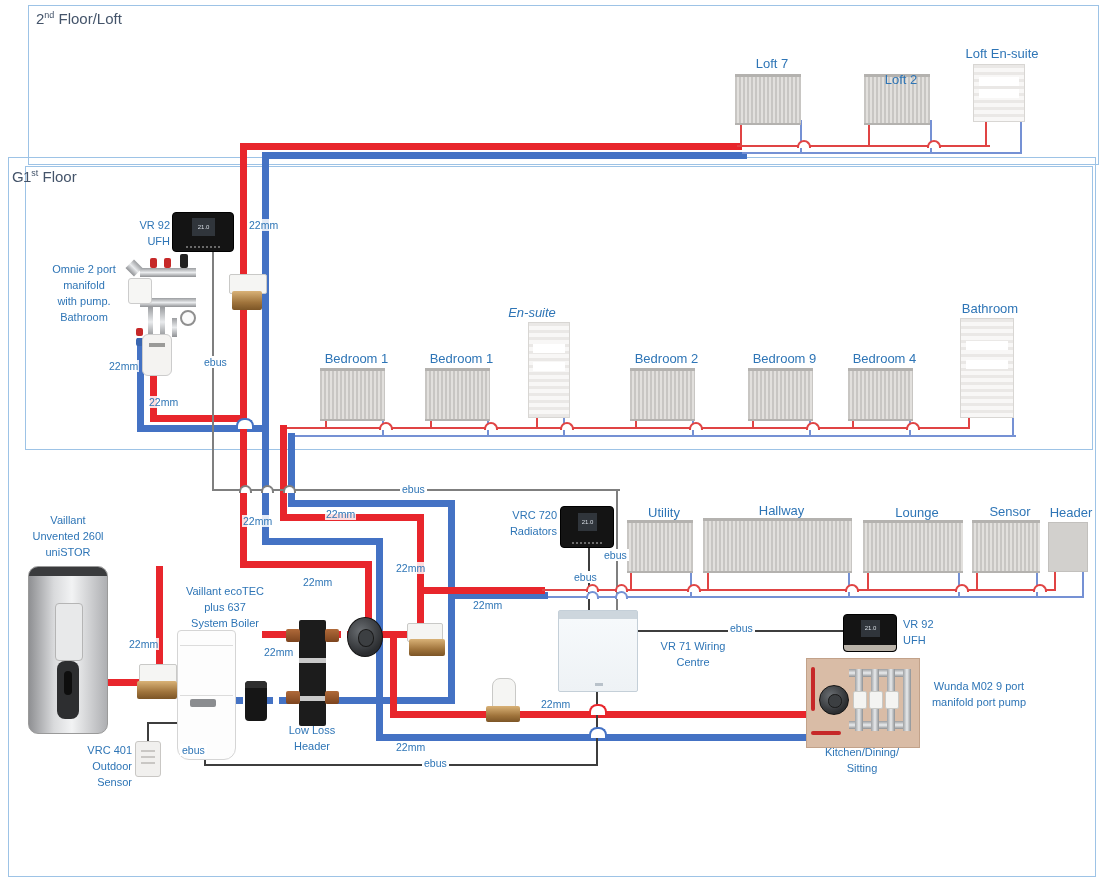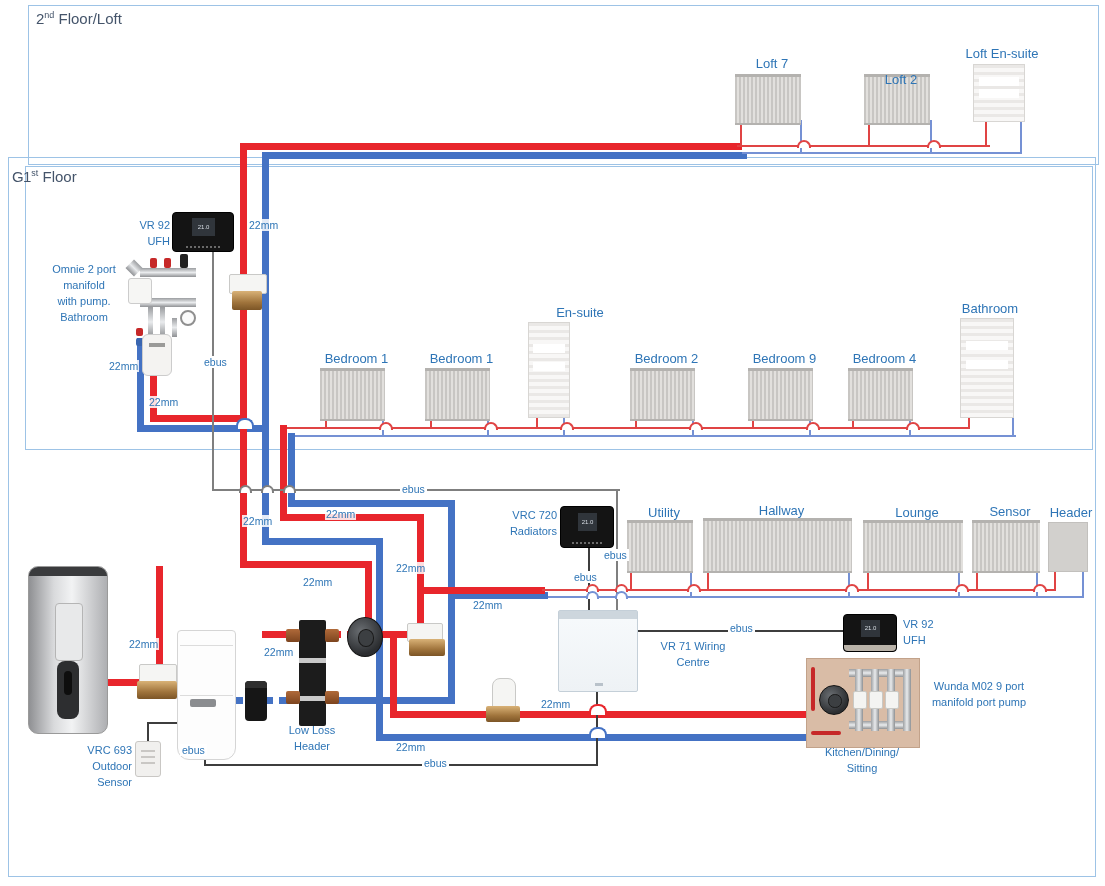--- a/index.html
+++ b/index.html
@@ -196,21 +196,21 @@
       </div>
       <div class="rlabel" style="left: 998px; top: 46px;">Loft En-suite</div>
       <div class="rad-panel" style="left: 320px; top: 368px; width: 65px; height: 48px;"></div>
       <div class="rlabel" style="left: 352.5px; top: 351px;">Bedroom 1</div>
       <div class="rad-panel" style="left: 425px; top: 368px; width: 65px; height: 48px;"></div>
       <div class="rlabel" style="left: 457.5px; top: 351px;">Bedroom 1</div>
       <div class="rad-towel" style="left: 528px; top: 322px; width: 40px; height: 94px;">
         <div class="twin" style="top: 22%;"></div>
         <div class="twin" style="top: 42%;"></div>
       </div>
-      <div class="rlabel" style="left: 576px; top: 305px;">En-suite</div>
+      <div class="rlabel" style="left: 528px; top: 305px; font-style: italic;">En-suite</div>
       <div class="rad-panel" style="left: 630px; top: 368px; width: 65px; height: 48px;"></div>
       <div class="rlabel" style="left: 662.5px; top: 351px;">Bedroom 2</div>
       <div class="rad-panel" style="left: 748px; top: 368px; width: 65px; height: 48px;"></div>
       <div class="rlabel" style="left: 780.5px; top: 351px;">Bedroom 9</div>
       <div class="rad-panel" style="left: 848px; top: 368px; width: 65px; height: 48px;"></div>
       <div class="rlabel" style="left: 880.5px; top: 351px;">Bedroom 4</div>
       <div class="rad-towel" style="left: 960px; top: 318px; width: 52px; height: 98px;">
         <div class="twin" style="top: 22%;"></div>
         <div class="twin" style="top: 42%;"></div>
       </div>
@@ -269,39 +269,49 @@
     <div style="position:absolute;left:6px;top:8px;width:16px;height:4px;background:#9a9a98"></div>
   </div>
 
   <div class="cylinder" style="left:28px;top:566px;width:78px;height:166px">
     <div class="cyl-top"></div>
     <div class="cyl-panel" style="left:26px;top:36px;width:26px;height:56px;background:#e8e9ea;border:1px solid #b5b5b5"></div>
     <div class="cyl-slot" style="left:28px;top:94px;width:22px;height:58px">
       <div style="position:absolute;left:7px;top:10px;width:8px;height:24px;background:#0e0e0e;border-radius:6px"></div>
     </div>
   </div>
+  <div class="lbl" style="left:20px;top:512px;width:96px">
+    <span>Vaillant</span>
+    <span>Unvented 260l</span>
+    <span>uniSTOR</span>
+  </div>
 
   <div class="dev" style="left:137px;top:664px;width:40px;height:38px">
     <div class="mv-head" style="left:2px;top:0;width:36px;height:18px"></div>
     <div class="mv-body" style="left:0px;top:17px;width:40px;height:18px"></div>
   </div>
 
   <div class="boiler" style="left:177px;top:630px;width:57px;height:128px">
     <div class="b-line" style="top:64px"></div>
     <div class="b-slot" style="left:12px;top:68px;width:26px;height:8px"></div>
     <div class="b-line" style="top:14px"></div>
   </div>
+  <div class="lbl" style="left:160px;top:583px;width:130px">
+    <span>Vaillant ecoTEC</span>
+    <span>plus 637</span>
+    <span>System Boiler</span>
+  </div>
 
   <div class="sensor" style="left:135px;top:741px;width:24px;height:34px">
     <div class="s-slit" style="top:8px"></div>
       <div class="s-slit" style="top:14px"></div>
     <div class="s-slit" style="top:20px"></div>
   </div>
   <div class="lbl right" style="left:82px;top:742px;width:50px">
-    <span>VRC 693</span>
+    <span>VRC 401</span>
     <span>Outdoor</span>
     <span>Sensor</span>
   </div>
 
   <div class="filter" style="left:245px;top:681px;width:22px;height:40px">
     <div class="filter-cap"></div>
   </div>
 
   <div class="llh" style="left:299px;top:620px;width:27px;height:106px">
     <div class="llh-band" style="top:38px"></div>

